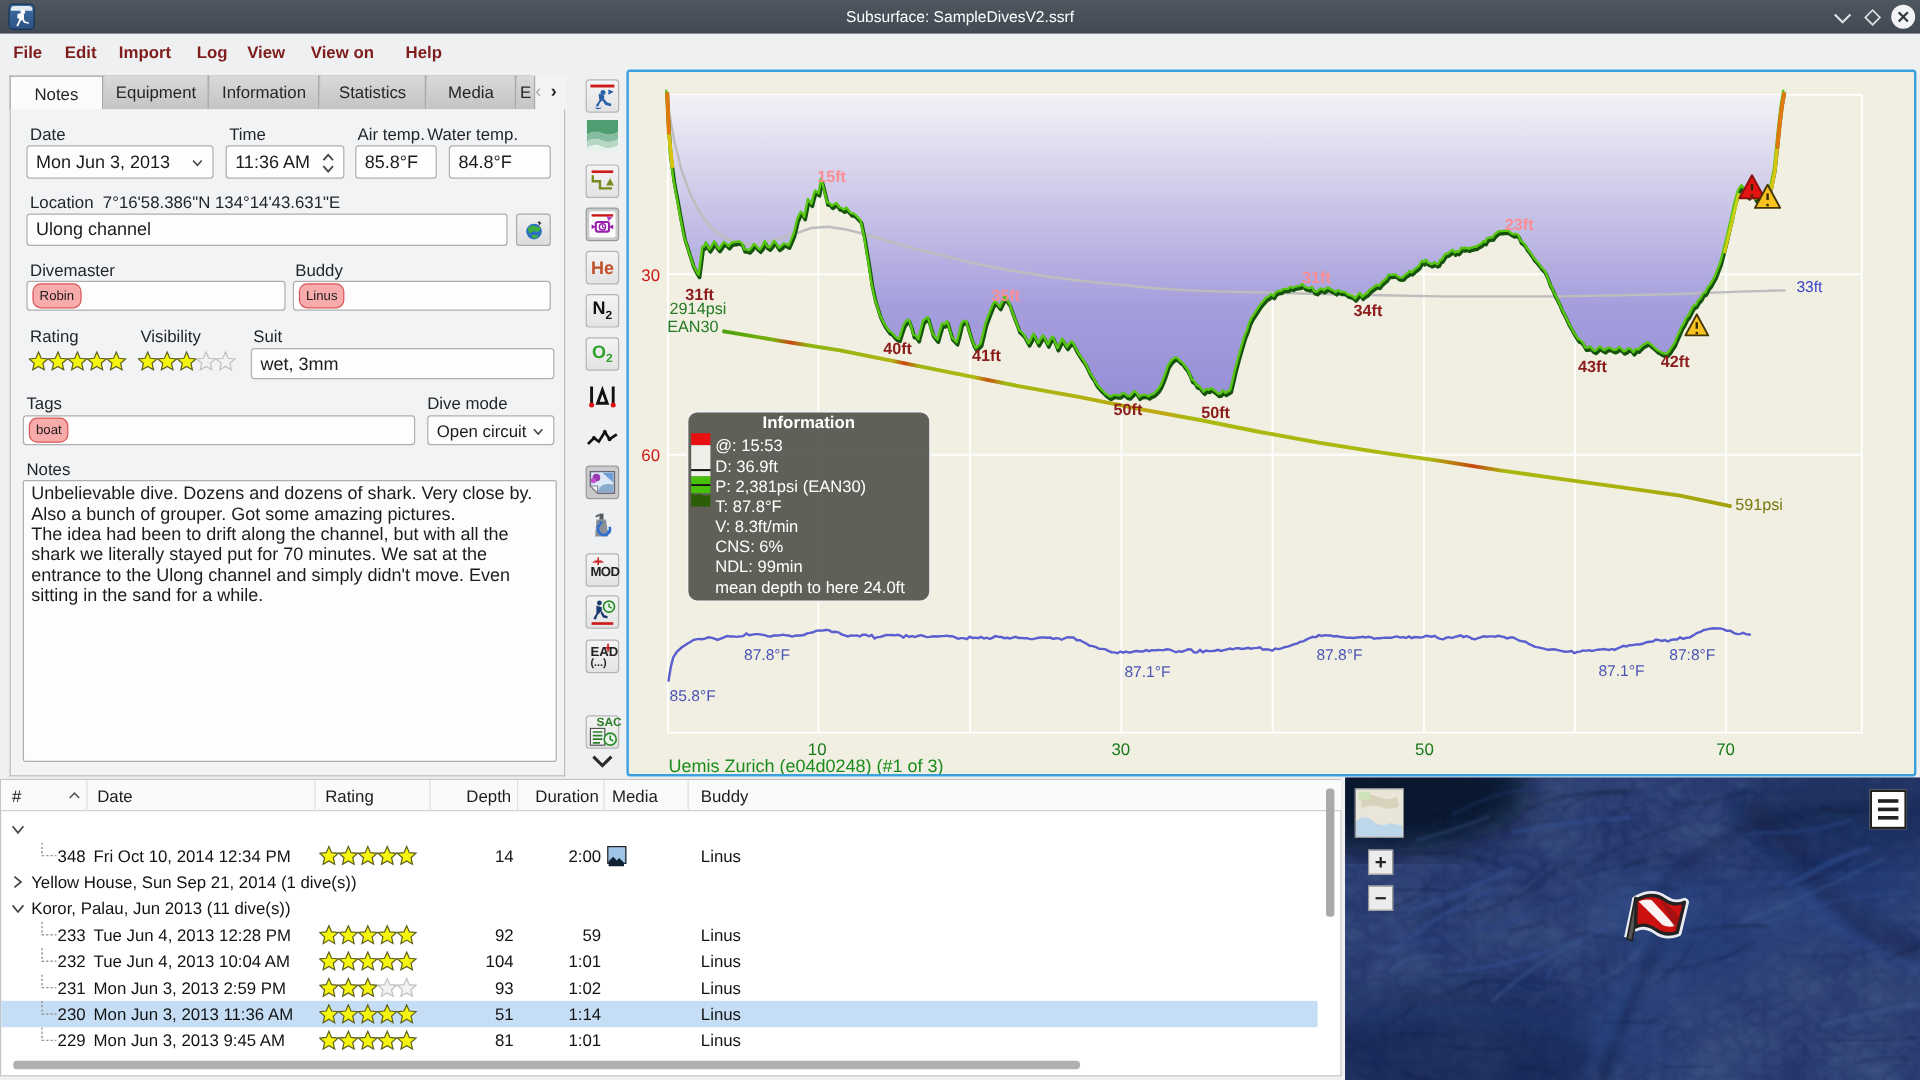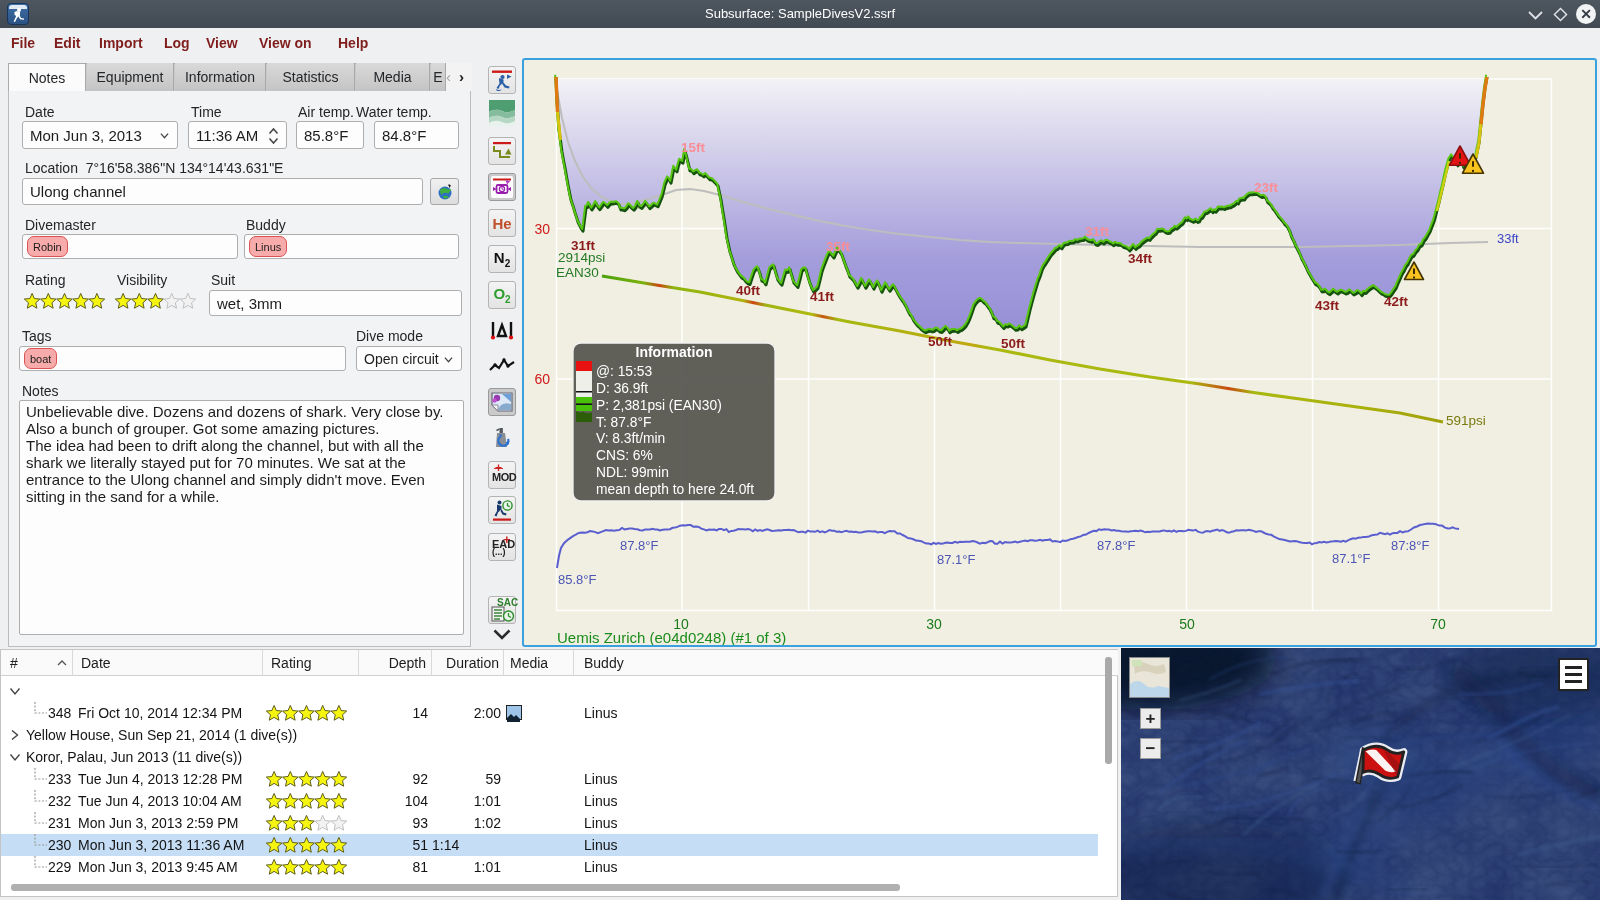--- a/index.html
+++ b/index.html
@@ -605,21 +605,21 @@
 <div style="left:47px;width:23px;text-align:right">230</div>
 <div style="left:77px">Mon Jun 3, 2013 11:36 AM</div>
 <div style="left:265px;top:2px"><svg width="83" height="19" viewBox="0 0 83 19">
           <path d="M8.10,1.40 L10.33,6.53 L15.90,7.07 L11.71,10.77 L12.92,16.23 L8.10,13.40 L3.28,16.23 L4.49,10.77 L0.30,7.07 L5.87,6.53 Z" fill="#f5f50f" stroke="#5e5e20" stroke-width="1"></path>
           <path d="M24.30,1.40 L26.53,6.53 L32.10,7.07 L27.91,10.77 L29.12,16.23 L24.30,13.40 L19.48,16.23 L20.69,10.77 L16.50,7.07 L22.07,6.53 Z" fill="#f5f50f" stroke="#5e5e20" stroke-width="1"></path>
           <path d="M40.50,1.40 L42.73,6.53 L48.30,7.07 L44.11,10.77 L45.32,16.23 L40.50,13.40 L35.68,16.23 L36.89,10.77 L32.70,7.07 L38.27,6.53 Z" fill="#f5f50f" stroke="#5e5e20" stroke-width="1"></path>
           <path d="M56.70,1.40 L58.93,6.53 L64.50,7.07 L60.31,10.77 L61.52,16.23 L56.70,13.40 L51.88,16.23 L53.09,10.77 L48.90,7.07 L54.47,6.53 Z" fill="#f5f50f" stroke="#5e5e20" stroke-width="1"></path>
           <path d="M72.90,1.40 L75.13,6.53 L80.70,7.07 L76.51,10.77 L77.72,16.23 L72.90,13.40 L68.08,16.23 L69.29,10.77 L65.10,7.07 L70.67,6.53 Z" fill="#f5f50f" stroke="#5e5e20" stroke-width="1"></path>
         </svg></div>
 <div style="left:358px;width:69px;text-align:right">51</div>
-<div style="left:431px;width:69px;text-align:left">1:14</div>
+<div style="left:431px;width:69px;text-align:right">1:14</div>
 
 <div style="left:583px">Linus</div>
     </div>
 <div class="row" style="top:206px">
 <svg style="position:absolute;left:30px;top:0" width="18" height="22" viewBox="0 0 18 22">
         <path d="M4 0 L4 11 L16 11" fill="none" stroke="#999" stroke-width="1.2" stroke-dasharray="2 1.6"></path>
       </svg>
 <div style="left:47px;width:23px;text-align:right">229</div>
 <div style="left:77px">Mon Jun 3, 2013 9:45 AM</div>
 <div style="left:265px;top:2px"><svg width="83" height="19" viewBox="0 0 83 19">

